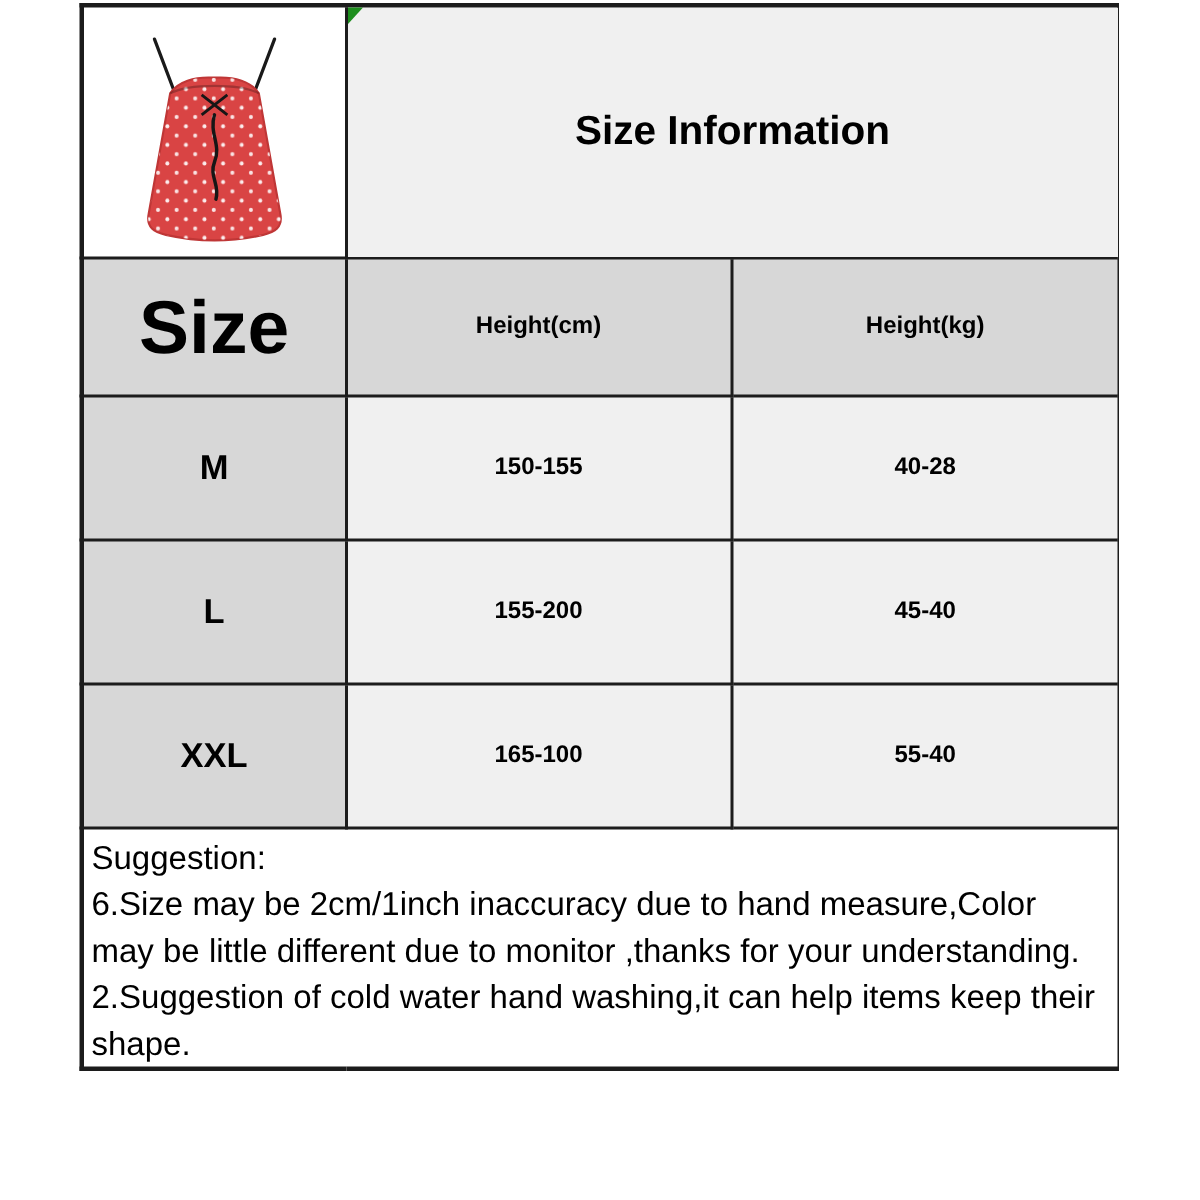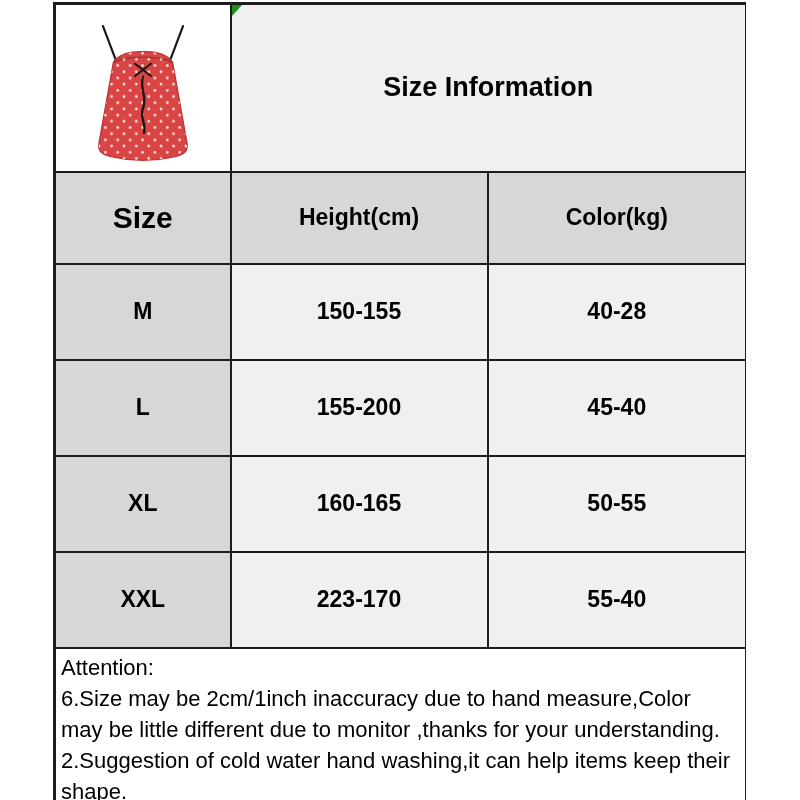--- a/index.html
+++ b/index.html
@@ -43,36 +43,36 @@
     position: absolute;
     top: 0;
     left: 0;
     width: 0;
     height: 0;
     border-top: 11px solid #1e8e1e;
     border-right: 10px solid transparent;
   }
   th.col-size-h {
     background: #d7d7d7;
-    font-size: 30px;
+    font-size: 50px;
     font-weight: bold;
   }
   th.col-h {
     background: #d7d7d7;
-    font-size: 23px;
+    font-size: 16px;
     font-weight: bold;
   }
   td.label-cell {
     background: #d7d7d7;
     font-size: 23px;
     font-weight: bold;
   }
   td.value-cell {
     background: #f0f0f0;
-    font-size: 23px;
+    font-size: 16px;
     font-weight: bold;
     text-align: center;
   }
   td.note-cell {
     background: #ffffff;
     text-align: left;
     vertical-align: top;
     font-size: 22px;
     font-weight: normal;
     line-height: 31px;
@@ -127,49 +127,44 @@
       </td>
       <td class="title-cell" colspan="2">
         <span class="corner-marker"></span>
         <span>Size Information</span>
       </td>
     </tr>
 
     <tr class="row-header">
       <th class="col-size-h">Size</th>
       <th class="col-h">Height(cm)</th>
-      <th class="col-h">Color(kg)</th>
+      <th class="col-h">Height(kg)</th>
     </tr>
 
     <tr class="row-data">
       <td class="label-cell">M</td>
       <td class="value-cell">150-155</td>
       <td class="value-cell">40-28</td>
     </tr>
 
     <tr class="row-data">
       <td class="label-cell">L</td>
       <td class="value-cell">155-200</td>
       <td class="value-cell">45-40</td>
     </tr>
 
-    <tr class="row-data">
-      <td class="label-cell">XL</td>
-      <td class="value-cell">160-165</td>
-      <td class="value-cell">50-55</td>
-    </tr>
 
     <tr class="row-data">
       <td class="label-cell">XXL</td>
-      <td class="value-cell">223-170</td>
+      <td class="value-cell">165-100</td>
       <td class="value-cell">55-40</td>
     </tr>
 
     <tr class="row-note">
       <td class="note-cell" colspan="3">
-        <p>Attention:</p>
+        <p>Suggestion:</p>
         <p>6.Size may be 2cm/1inch inaccuracy due to hand measure,Color may be little different due to monitor ,thanks for your understanding.</p>
         <p>2.Suggestion of cold water hand washing,it can help items keep their shape.</p>
       </td>
     </tr>
   </tbody>
     </table>
 </div>
 
 </body></html>

